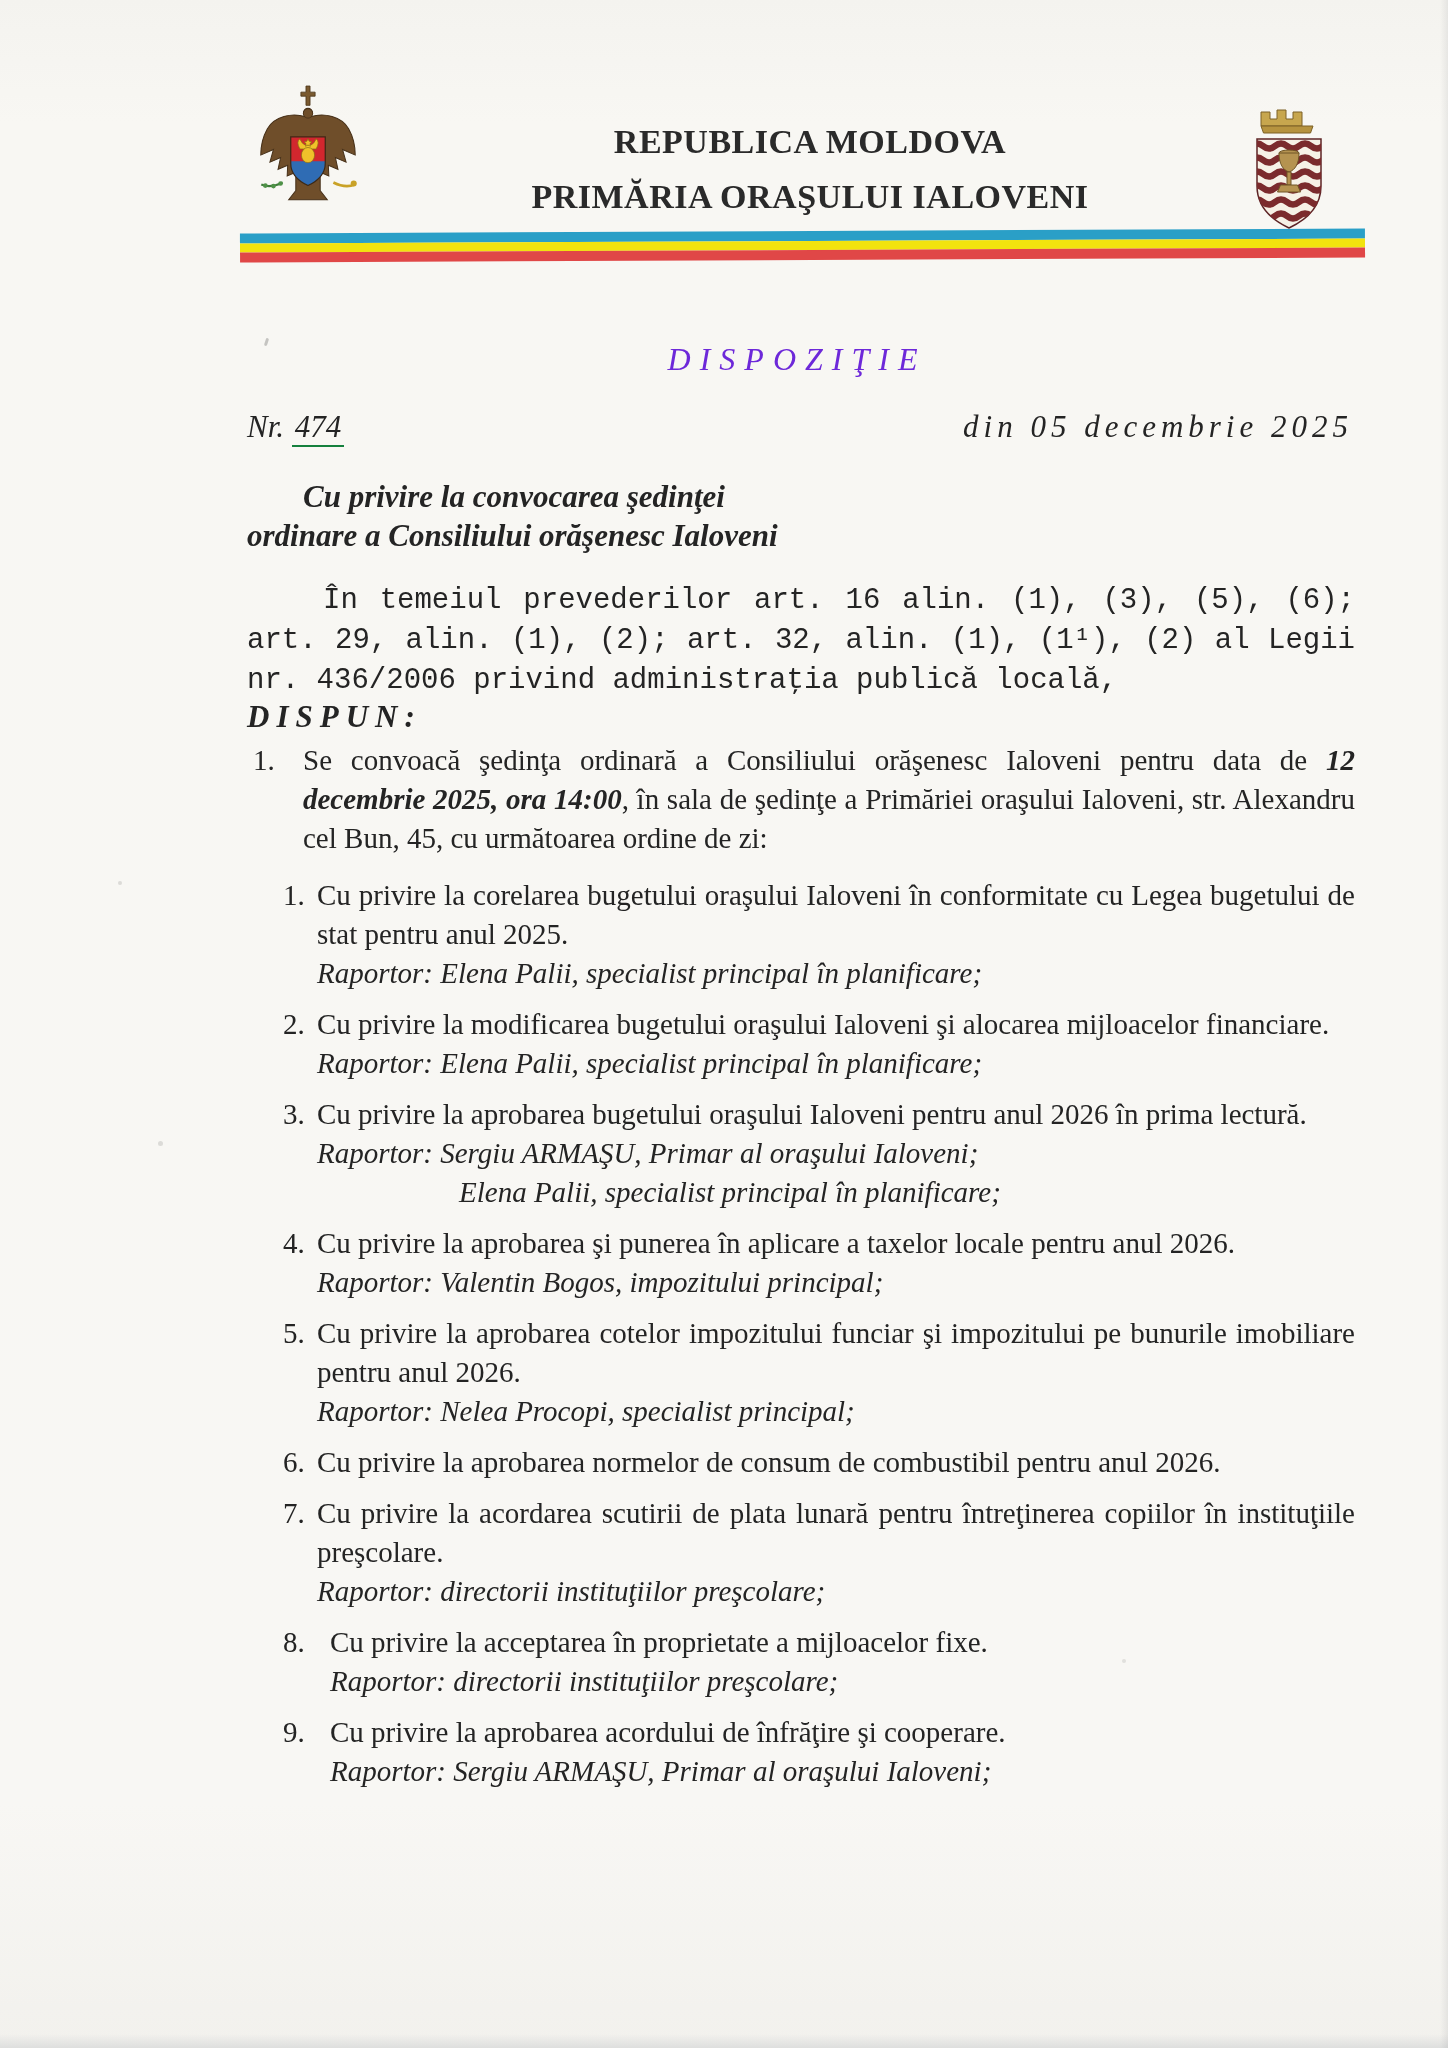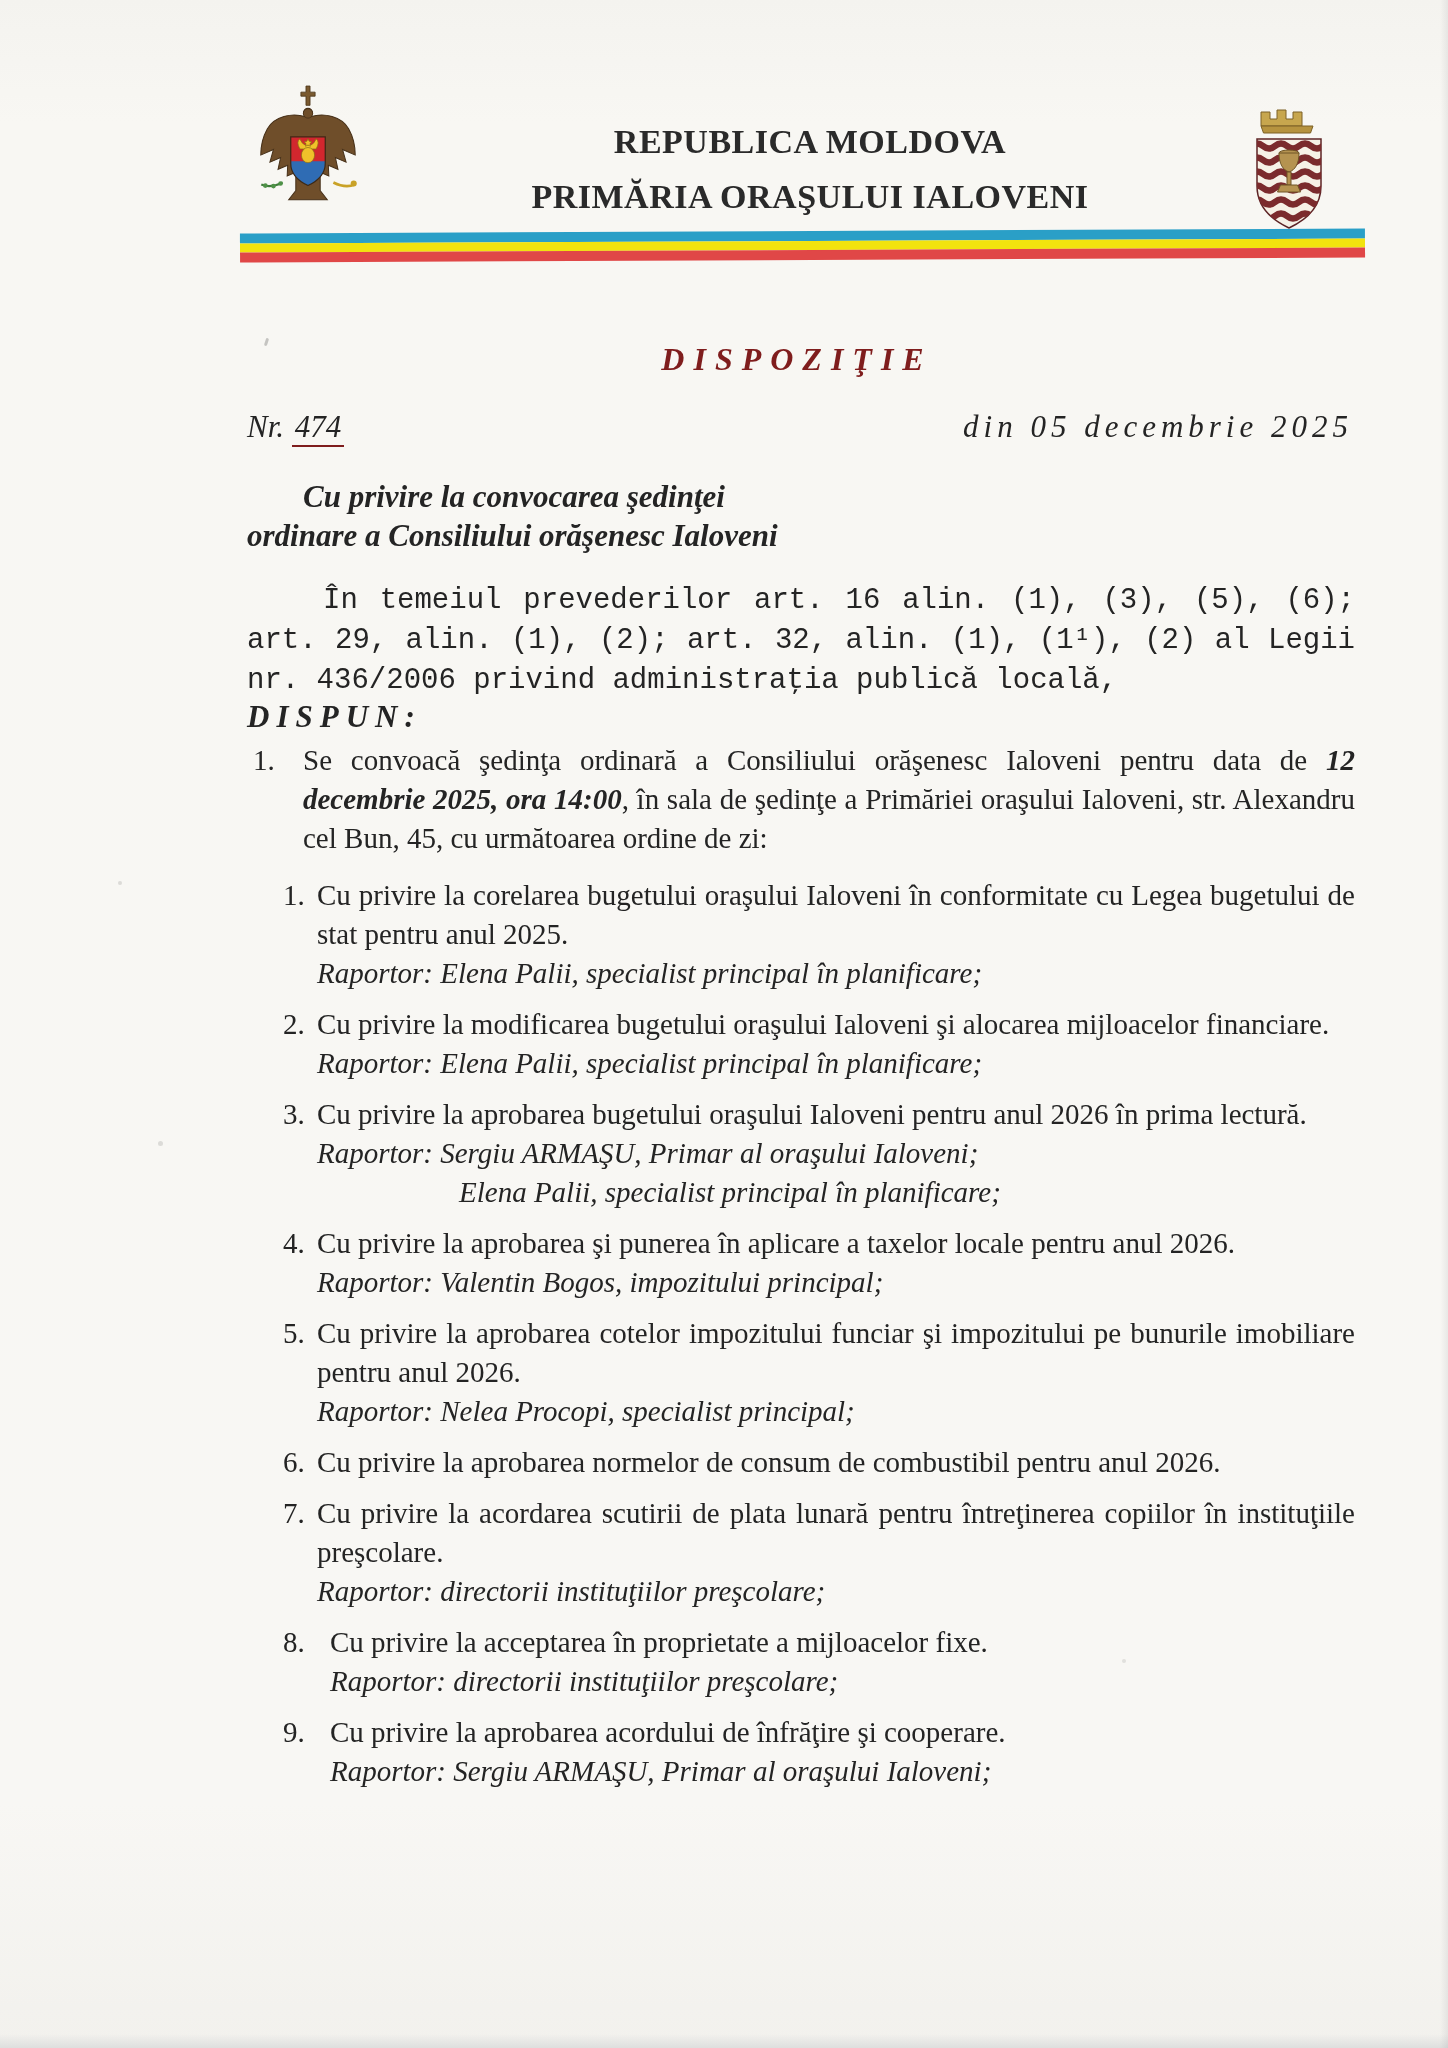--- a/index.html
+++ b/index.html
@@ -19,28 +19,28 @@
     font-weight:bold;font-size:34px;line-height:55px;letter-spacing:0.5px;color:#2a2a2a;
   }
   .flag-band{
     position:absolute;left:240px;top:231px;width:1125px;height:29px;
     transform:rotate(-0.25deg);display:flex;flex-direction:column;
   }
   .flag-band .stripe{width:100%;flex:1;}
   
   .doc-title{
     position:absolute;left:247px;top:341px;width:1100px;text-align:center;
-    font-weight:bold;font-style:italic;font-size:32px;letter-spacing:9px;color:#7f1d1d;
+    font-weight:normal;font-style:italic;font-size:32px;letter-spacing:9px;color:#6d28d9;
   }
   .nr-line{
     position:absolute;left:247px;top:409px;width:1106px;
     display:flex;justify-content:space-between;align-items:baseline;
     font-style:italic;font-size:31px;
   }
-  .nr-number{border-bottom:2px solid #7f1d1d;padding:0 3px 1px 3px;}
+  .nr-number{border-bottom:2px solid #15803d;padding:0 3px 1px 3px;}
   .date-line{letter-spacing:5px;}
   .subject{
     position:absolute;left:247px;top:477px;width:900px;
     font-weight:bold;font-style:italic;font-size:31px;line-height:39px;
   }
   .subject .l1{padding-left:56px;}
   .preamble{
     position:absolute;left:247px;top:581px;width:1108px;
     font-size:29px;line-height:40px;text-align:justify;text-indent:76px;font-family:Liberation Mono, monospace;
   }

